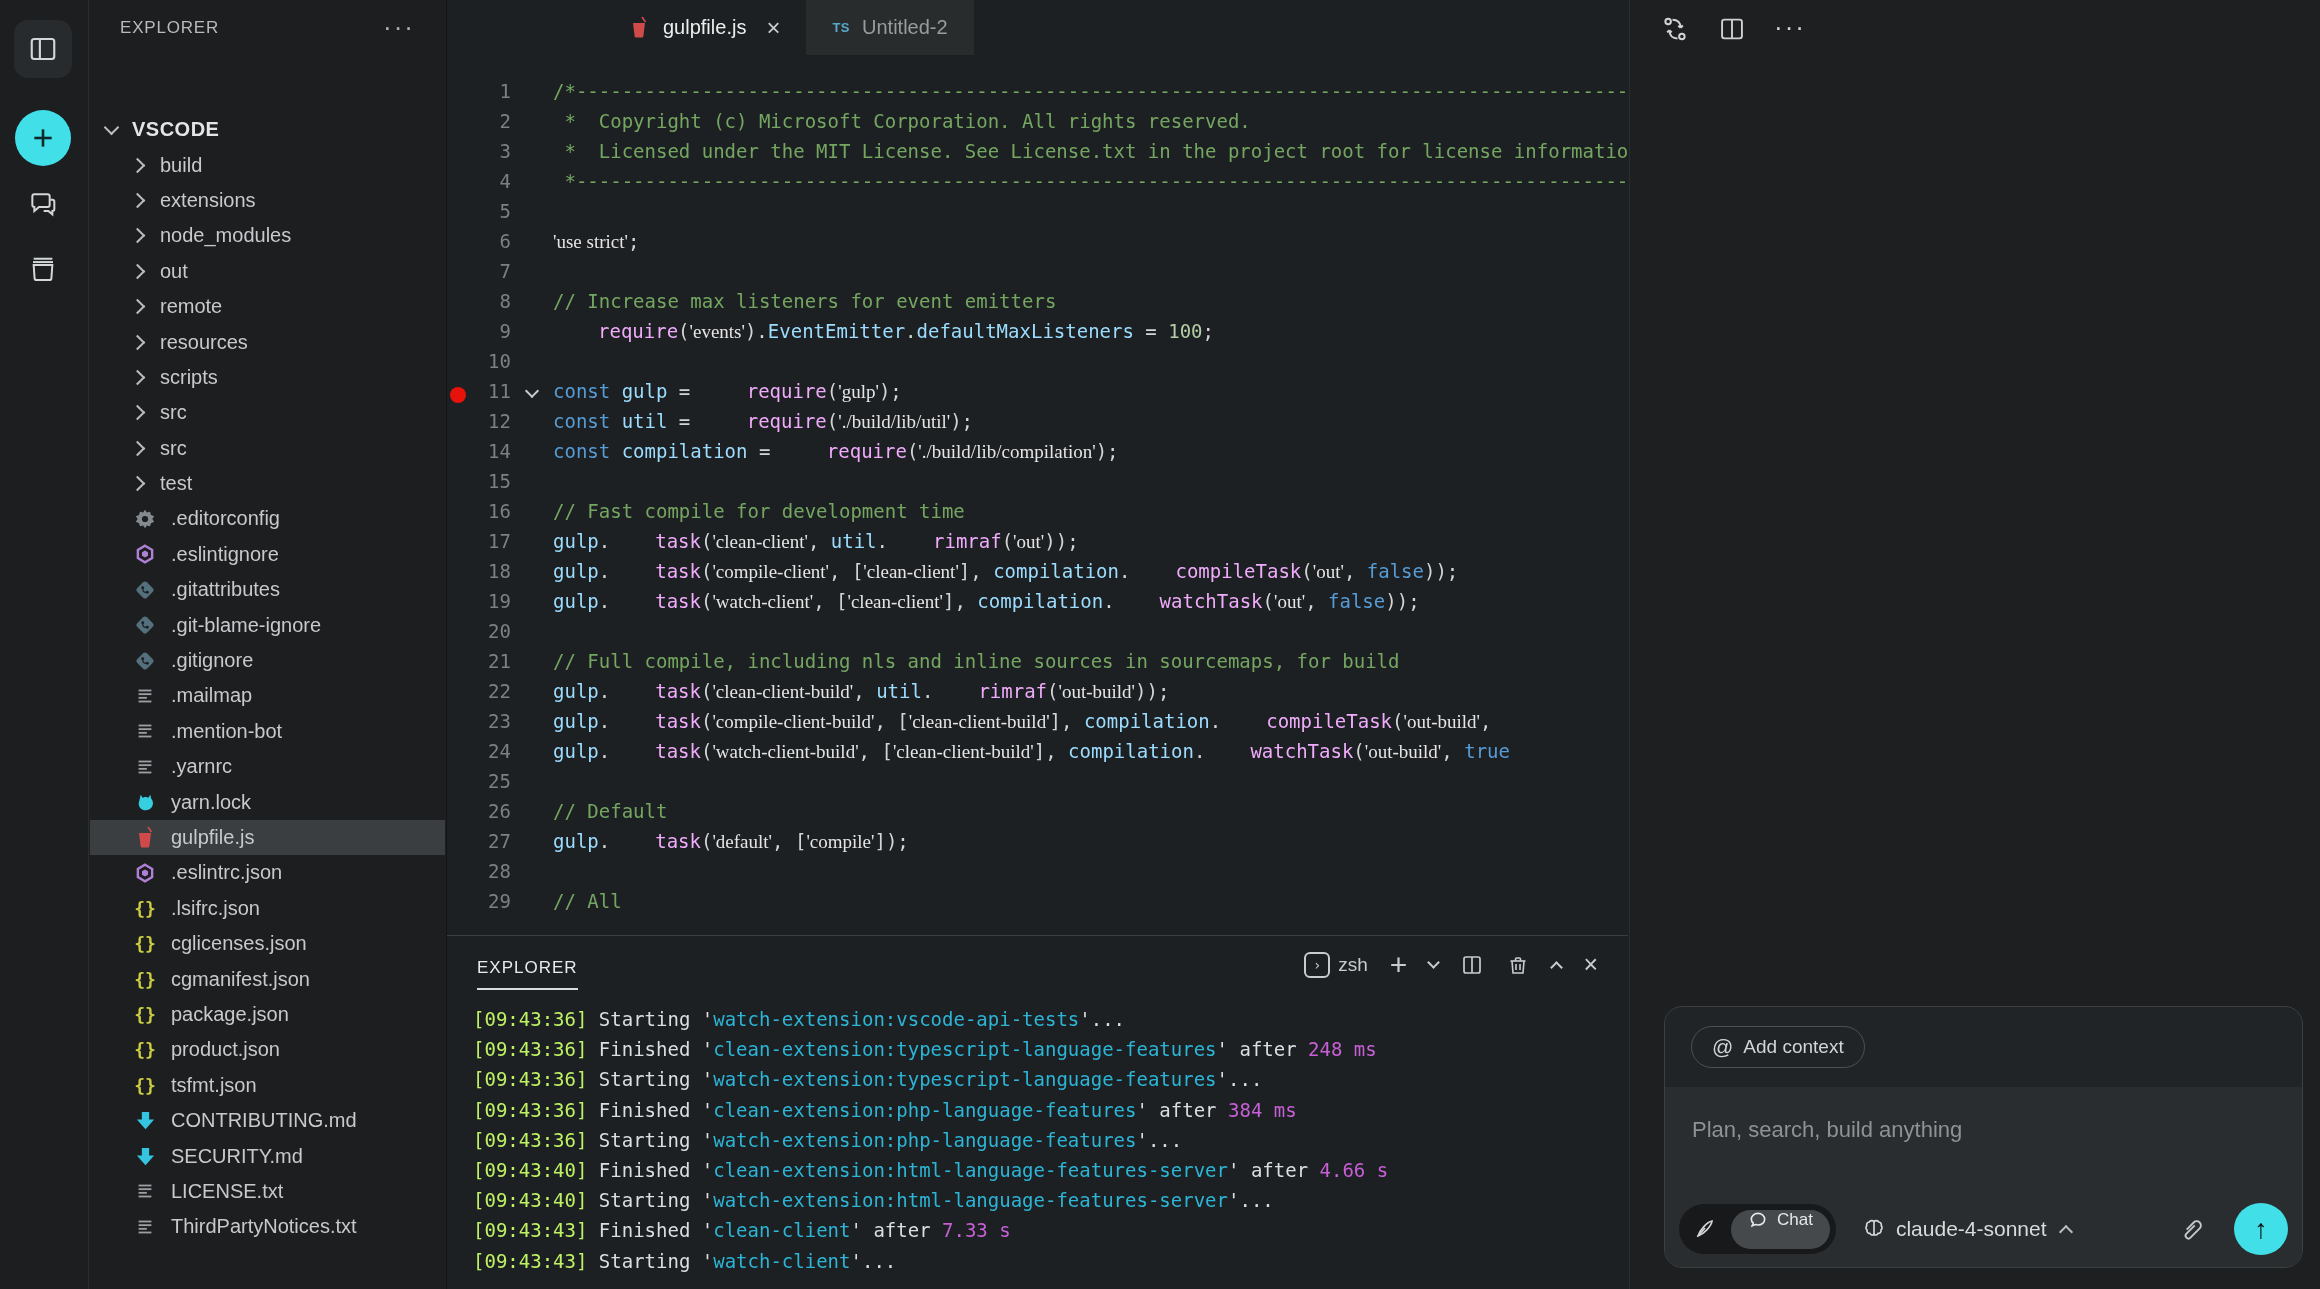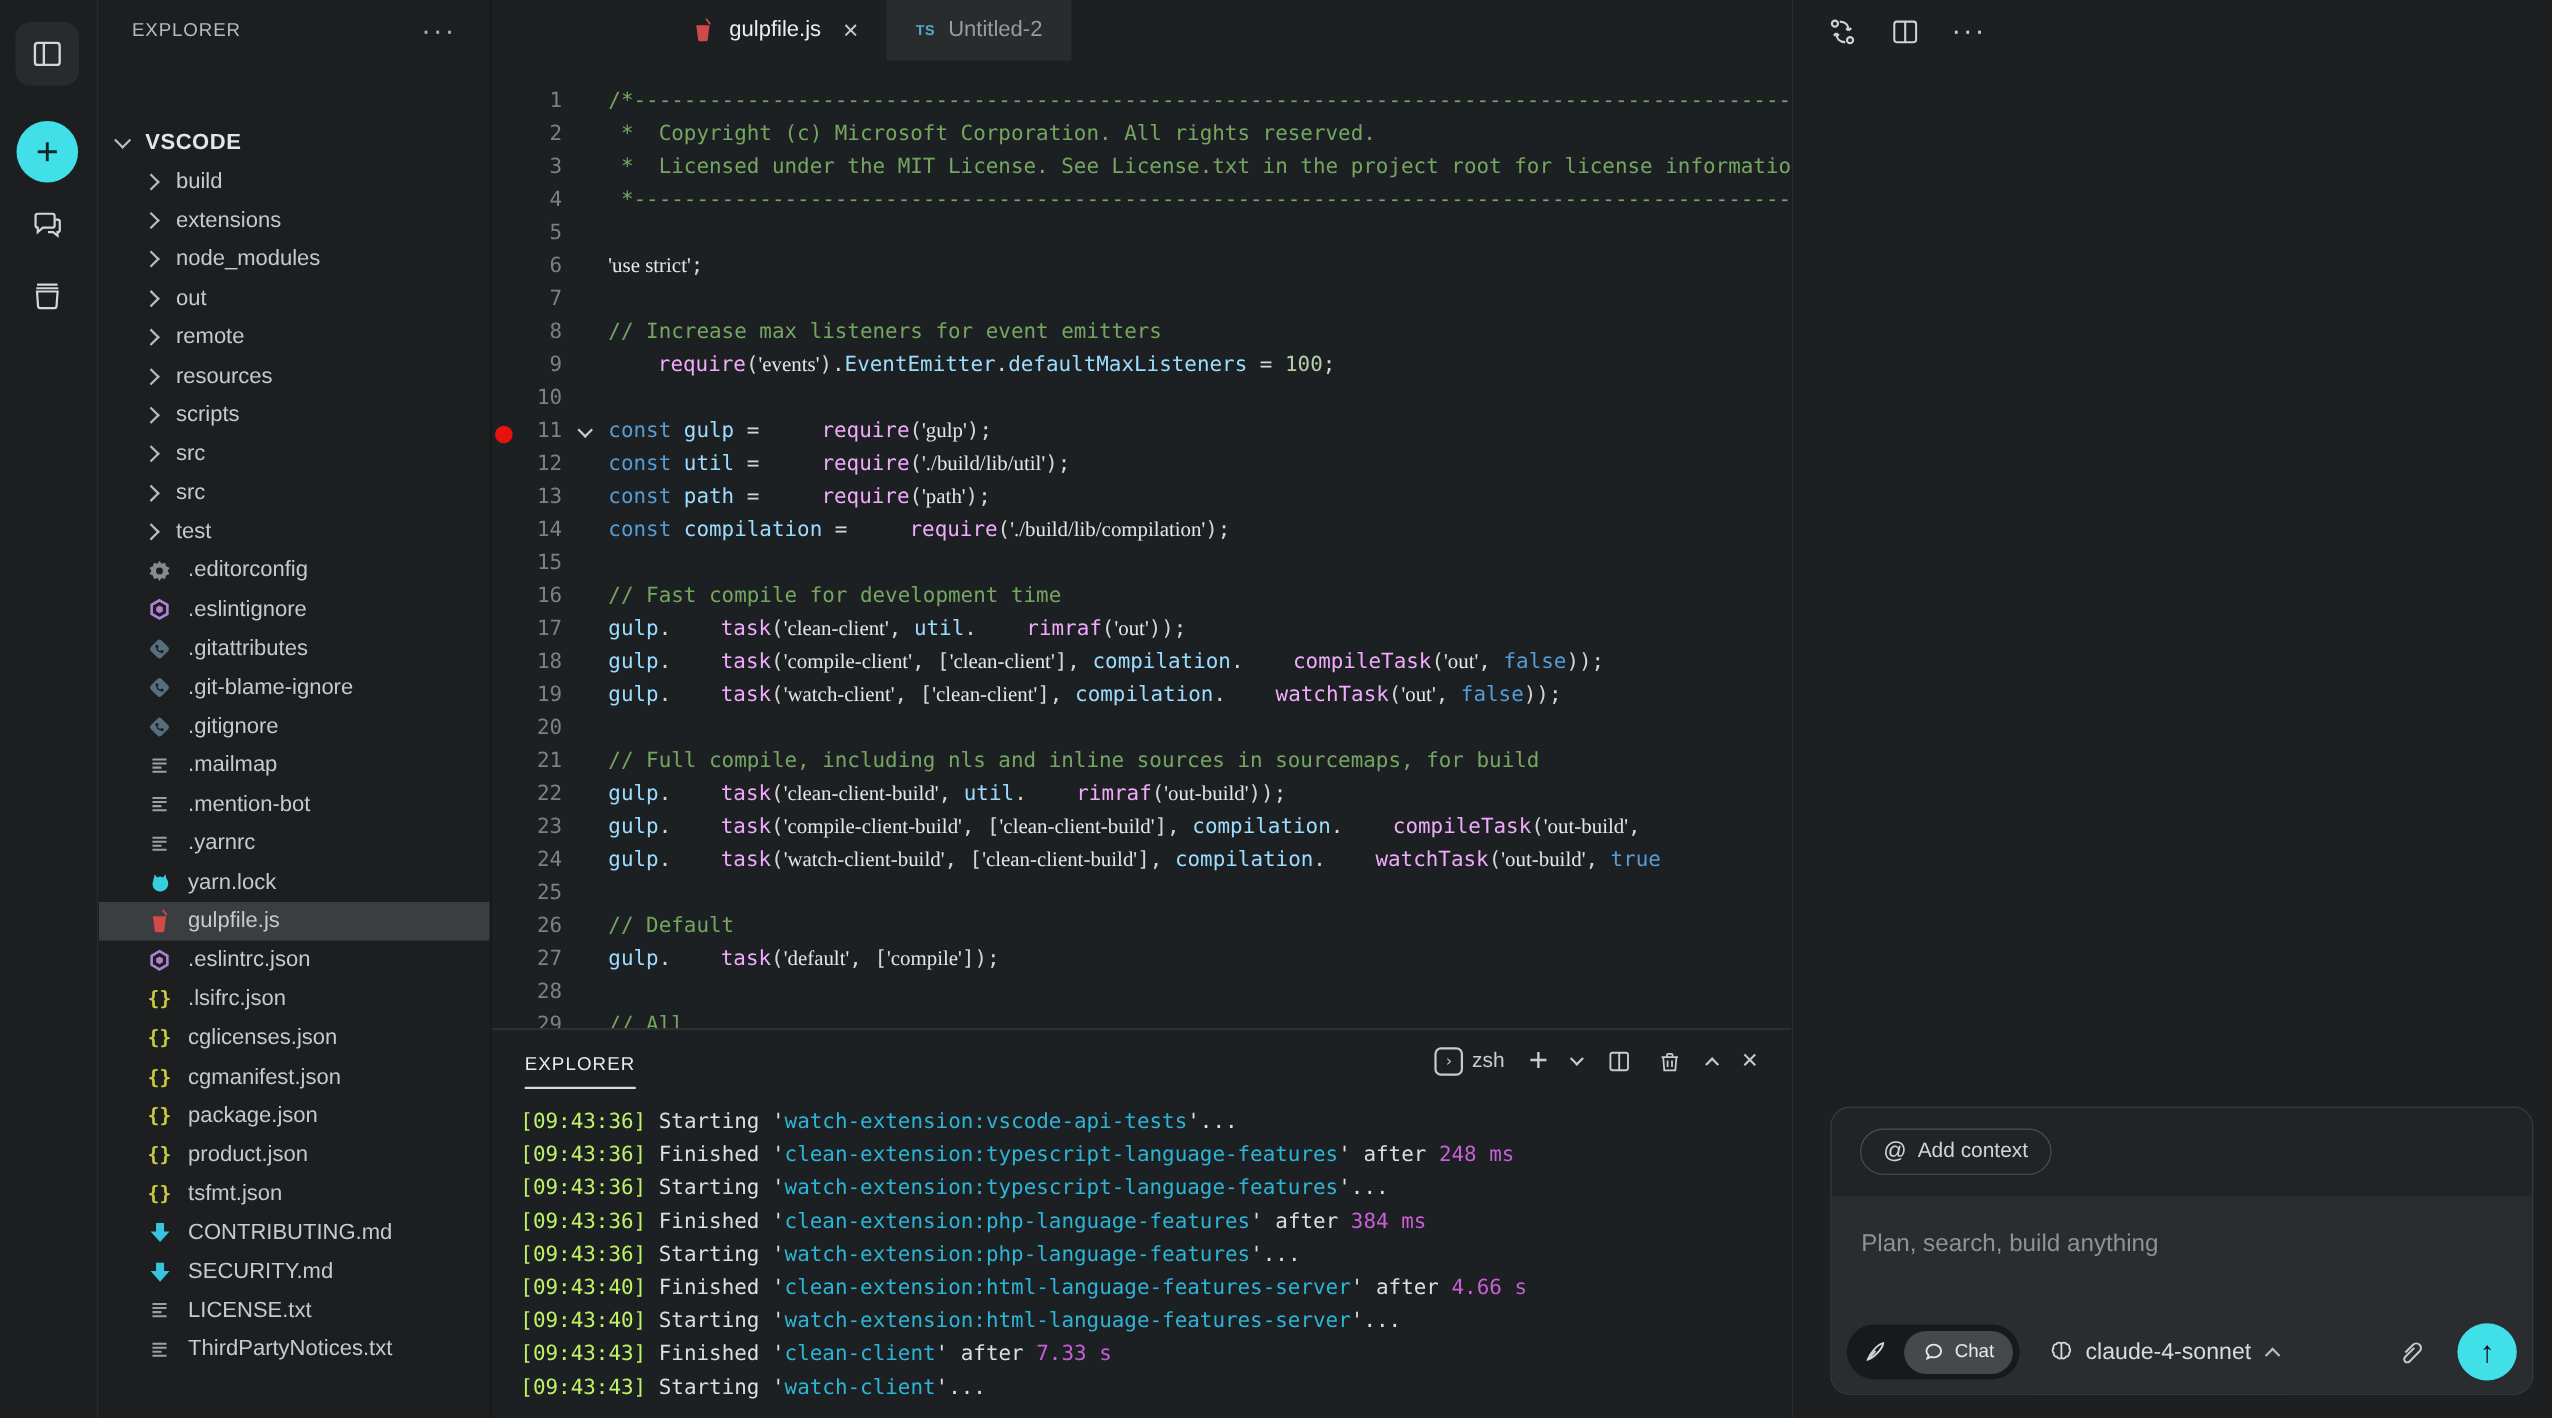--- a/index.html
+++ b/index.html
@@ -95,21 +95,21 @@
   #add-context { display:flex; align-items:center; gap:10px; height:42px; padding:0 20px;
                  border:1.5px solid #4c5052; border-radius:21px; color:#d2d5d7; font-size:19px; }
   #add-context .at { font-size:21px; }
   #composer-body { position:absolute; top:80px; left:0; right:0; bottom:0; background:#2a2d2f; }
   #chat-placeholder { position:absolute; top:30px; left:27px; font-size:22px; color:#8d9295; }
   #composer-row { position:absolute; left:14px; right:14px; bottom:12px; height:52px;
                   display:flex; align-items:center; }
   #mode-toggle { display:flex; align-items:center; background:#17191b; border-radius:26px; height:50px;
                  padding:0 6px 0 0; }
   #pen-slot { width:52px; display:flex; justify-content:center; color:#d2d5d7; }
-  #chat-chip { display:flex; align-items:center; gap:9px; background:#45494c; border-radius:20px;
+  #chat-chip { display:flex; gap:9px; background:#45494c; border-radius:20px;
                height:39px; padding:0 17px; color:#e6e8e9; font-size:17px; }
   #model-select { display:flex; align-items:center; gap:10px; margin-left:26px; color:#d8dbdc; font-size:21px; }
   #model-chev { width:10px; height:10px; border-right:2px solid #b9bdbf; border-bottom:2px solid #b9bdbf;
                 transform:rotate(-135deg); margin-top:6px; margin-left:4px; }
   #attach-btn { margin-left:auto; margin-right:30px; color:#c6cacc; display:flex; }
   #send-btn { width:54px; height:52px; border-radius:50%; background:#41dfe8; color:#0c1112;
               display:flex; align-items:center; justify-content:center; font-size:27px; font-weight:bold; }
 </style>
 </head>
 <body>
@@ -423,21 +423,20 @@
       <div class="cline"><span class="bpcol"></span><span class="lnum">3</span><span class="foldcol"></span><span class="ctext"><span class="tk-c"> *  Licensed under the MIT License. See License.txt in the project root for license information.</span></span></div>
       <div class="cline"><span class="bpcol"></span><span class="lnum">4</span><span class="foldcol"></span><span class="ctext"><span class="tk-c"> *-----------------------------------------------------------------------------------------------------------*/</span></span></div>
       <div class="cline"><span class="bpcol"></span><span class="lnum">5</span><span class="foldcol"></span><span class="ctext"></span></div>
       <div class="cline"><span class="bpcol"></span><span class="lnum">6</span><span class="foldcol"></span><span class="ctext"><span class="tk-s">'use strict'</span><span class="tk-p">;</span></span></div>
       <div class="cline"><span class="bpcol"></span><span class="lnum">7</span><span class="foldcol"></span><span class="ctext"></span></div>
       <div class="cline"><span class="bpcol"></span><span class="lnum">8</span><span class="foldcol"></span><span class="ctext"><span class="tk-c">// Increase max listeners for event emitters</span></span></div>
       <div class="cline"><span class="bpcol"></span><span class="lnum">9</span><span class="foldcol"></span><span class="ctext"><span class="tk-f">require</span><span class="tk-p">(</span><span class="tk-s">'events'</span><span class="tk-p">).</span><span class="tk-v">EventEmitter</span><span class="tk-p">.</span><span class="tk-v">defaultMaxListeners</span><span class="tk-p"> = </span><span class="tk-n">100</span><span class="tk-p">;</span></span></div>
       <div class="cline"><span class="bpcol"></span><span class="lnum">10</span><span class="foldcol"></span><span class="ctext"></span></div>
       <div class="cline"><span class="bpcol"><span class="bpdot"></span></span><span class="lnum">11</span><span class="foldcol"><span class="fold-chev"></span></span><span class="ctext"><span class="tk-k">const </span><span class="tk-v">gulp</span><span class="tk-p"> = </span><span class="tk-f">require</span><span class="tk-p">(</span><span class="tk-s">'gulp'</span><span class="tk-p">);</span></span></div>
       <div class="cline"><span class="bpcol"></span><span class="lnum">12</span><span class="foldcol"></span><span class="ctext"><span class="tk-k">const </span><span class="tk-v">util</span><span class="tk-p"> = </span><span class="tk-f">require</span><span class="tk-p">(</span><span class="tk-s">'./build/lib/util'</span><span class="tk-p">);</span></span></div>
-      <div class="cline"><span class="bpcol"></span><span class="lnum">13</span><span class="foldcol"></span><span class="ctext"><span class="tk-k">const </span><span class="tk-v">path</span><span class="tk-p"> = </span><span class="tk-f">require</span><span class="tk-p">(</span><span class="tk-s">'path'</span><span class="tk-p">);</span></span></div>
       <div class="cline"><span class="bpcol"></span><span class="lnum">14</span><span class="foldcol"></span><span class="ctext"><span class="tk-k">const </span><span class="tk-v">compilation</span><span class="tk-p"> = </span><span class="tk-f">require</span><span class="tk-p">(</span><span class="tk-s">'./build/lib/compilation'</span><span class="tk-p">);</span></span></div>
       <div class="cline"><span class="bpcol"></span><span class="lnum">15</span><span class="foldcol"></span><span class="ctext"></span></div>
       <div class="cline"><span class="bpcol"></span><span class="lnum">16</span><span class="foldcol"></span><span class="ctext"><span class="tk-c">// Fast compile for development time</span></span></div>
       <div class="cline"><span class="bpcol"></span><span class="lnum">17</span><span class="foldcol"></span><span class="ctext"><span class="tk-v">gulp</span><span class="tk-p">.</span><span class="tk-f">task</span><span class="tk-p">(</span><span class="tk-s">'clean-client'</span><span class="tk-p">, </span><span class="tk-v">util</span><span class="tk-p">.</span><span class="tk-f">rimraf</span><span class="tk-p">(</span><span class="tk-s">'out'</span><span class="tk-p">));</span></span></div>
       <div class="cline"><span class="bpcol"></span><span class="lnum">18</span><span class="foldcol"></span><span class="ctext"><span class="tk-v">gulp</span><span class="tk-p">.</span><span class="tk-f">task</span><span class="tk-p">(</span><span class="tk-s">'compile-client'</span><span class="tk-p">, [</span><span class="tk-s">'clean-client'</span><span class="tk-p">], </span><span class="tk-v">compilation</span><span class="tk-p">.</span><span class="tk-f">compileTask</span><span class="tk-p">(</span><span class="tk-s">'out'</span><span class="tk-p">, </span><span class="tk-k">false</span><span class="tk-p">));</span></span></div>
       <div class="cline"><span class="bpcol"></span><span class="lnum">19</span><span class="foldcol"></span><span class="ctext"><span class="tk-v">gulp</span><span class="tk-p">.</span><span class="tk-f">task</span><span class="tk-p">(</span><span class="tk-s">'watch-client'</span><span class="tk-p">, [</span><span class="tk-s">'clean-client'</span><span class="tk-p">], </span><span class="tk-v">compilation</span><span class="tk-p">.</span><span class="tk-f">watchTask</span><span class="tk-p">(</span><span class="tk-s">'out'</span><span class="tk-p">, </span><span class="tk-k">false</span><span class="tk-p">));</span></span></div>
       <div class="cline"><span class="bpcol"></span><span class="lnum">20</span><span class="foldcol"></span><span class="ctext"></span></div>
       <div class="cline"><span class="bpcol"></span><span class="lnum">21</span><span class="foldcol"></span><span class="ctext"><span class="tk-c">// Full compile, including nls and inline sources in sourcemaps, for build</span></span></div>
       <div class="cline"><span class="bpcol"></span><span class="lnum">22</span><span class="foldcol"></span><span class="ctext"><span class="tk-v">gulp</span><span class="tk-p">.</span><span class="tk-f">task</span><span class="tk-p">(</span><span class="tk-s">'clean-client-build'</span><span class="tk-p">, </span><span class="tk-v">util</span><span class="tk-p">.</span><span class="tk-f">rimraf</span><span class="tk-p">(</span><span class="tk-s">'out-build'</span><span class="tk-p">));</span></span></div>
       <div class="cline"><span class="bpcol"></span><span class="lnum">23</span><span class="foldcol"></span><span class="ctext"><span class="tk-v">gulp</span><span class="tk-p">.</span><span class="tk-f">task</span><span class="tk-p">(</span><span class="tk-s">'compile-client-build'</span><span class="tk-p">, [</span><span class="tk-s">'clean-client-build'</span><span class="tk-p">], </span><span class="tk-v">compilation</span><span class="tk-p">.</span><span class="tk-f">compileTask</span><span class="tk-p">(</span><span class="tk-s">'out-build'</span><span class="tk-p">, </span></span></div>

